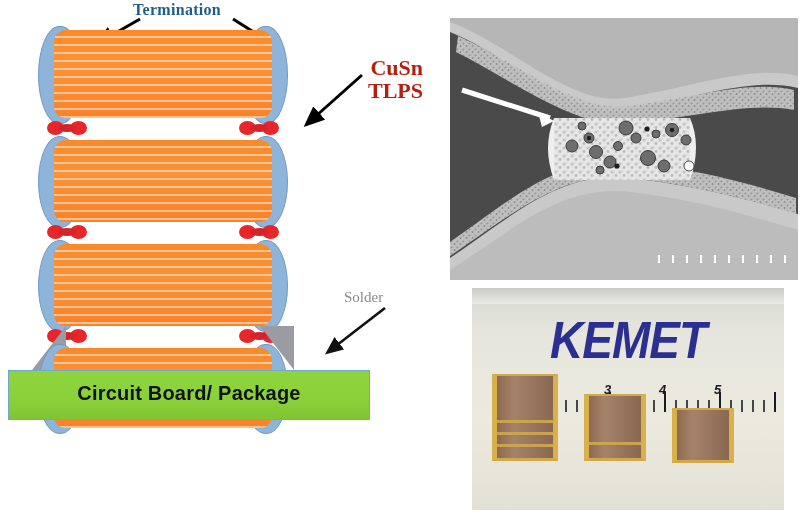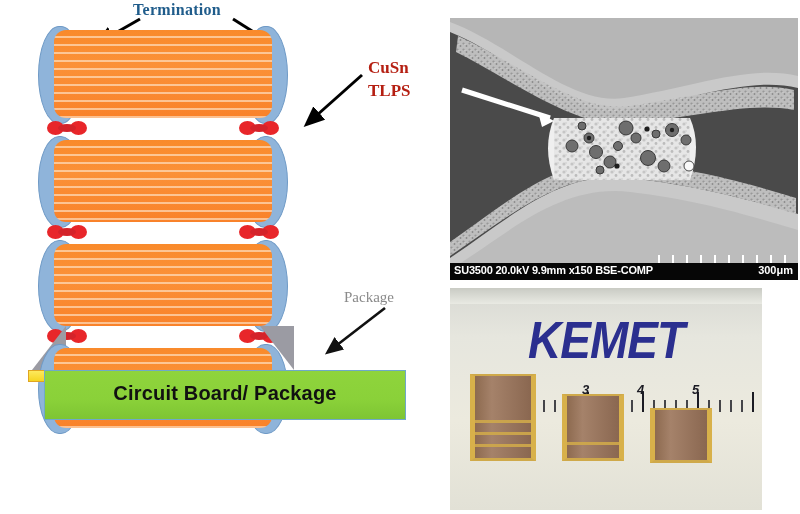--- a/index.html
+++ b/index.html
@@ -8,21 +8,21 @@
 
   .panel{position:absolute;text-decoration:underline;}
 
   
   #schematic{left:0;top:0;width:448px;height:514px;background:#fff;}
 
   .lbl{position:absolute;white-space:nowrap;}
   #lbl-termination{left:133px;top:1px;font-family:"Liberation Serif",serif;
      font-weight:bold;font-size:16px;color:#1f5c8b;letter-spacing:.3px;}
   #lbl-cusn{left:368px;top:56px;font-family:"Liberation Serif",serif;
-     font-weight:bold;font-size:17px;color:#b51f12;line-height:23px;text-align:left;}
+     font-weight:bold;font-size:22px;color:#b51f12;line-height:23px;text-align:right;}
   #lbl-solder{left:344px;top:289px;font-family:"Liberation Serif",serif;
      font-size:15px;color:#8a8a8a;}
 
   
   .arrow{position:absolute;overflow:visible;}
 
   
   #stack{position:absolute;left:38px;top:26px;width:250px;height:340px;}
 
   .cap{position:absolute;left:0;width:250px;}
@@ -49,21 +49,21 @@
   .tlps i.c{left:11px;top:4px;width:18px;height:8px;background:#d4232a;}
 
   
   .fillet{position:absolute;width:0;height:0;border-style:solid;}
   .fillet-l{border-width:0 0 44px 34px;border-color:transparent transparent #9b9ba3 transparent;}
   .fillet-r{border-width:0 34px 44px 0;border-color:transparent #9b9ba3 transparent transparent;}
 
   
   #board{position:absolute;left:8px;top:370px;width:360px;height:48px;
          background:linear-gradient(to bottom,#8fd43c,#8ad139 60%,#7ec533);
-         border:1px solid #6fa9c8;margin-left:36px;}
+         border:1px solid #6fa9c8;}
   #board-label{position:absolute;left:0;right:0;top:11px;text-align:center;
      font-size:20px;font-weight:bold;color:#111;letter-spacing:.2px;
      font-family:"Liberation Sans",sans-serif;}
   .pad{position:absolute;top:370px;height:10px;
        background:linear-gradient(to bottom,#fde95d,#f6d522);
        border:1px solid #e0a521;}
   #pad-l{left:28px;width:96px;}
   #pad-r{left:252px;width:92px;}
 
   
@@ -72,21 +72,21 @@
   #sem-canvas{position:absolute;inset:0;}
   #sem-bar{position:absolute;left:0;right:0;bottom:0;height:17px;background:#060606;}
   #sem-bar-text{position:absolute;left:4px;top:1px;color:#fff;font-size:11px;
       font-family:"Liberation Sans",sans-serif;font-weight:bold;letter-spacing:-.2px;}
   #sem-scale-text{position:absolute;right:5px;top:1px;color:#fff;font-size:11px;
       font-family:"Liberation Sans",sans-serif;font-weight:bold;}
   #sem-ticks{position:absolute;right:10px;bottom:17px;width:130px;height:8px;}
   #sem-ticks span{position:absolute;top:0;width:2px;height:8px;background:#fff;}
 
   
-  #photo{left:450px;top:288px;width:312px;height:222px;
+  #photo{left:472px;top:288px;width:312px;height:222px;
          background:linear-gradient(to bottom,#d8d9d3 0%,#e6e6de 22%,#eceade 60%,#e2e1d6 100%);
          overflow:hidden;}
   #photo-topstrip{position:absolute;left:0;top:0;width:100%;height:16px;
         background:linear-gradient(to bottom,#c9cbc4,#e9eae3);}
   #kemet-logo{position:absolute;left:78px;top:22px;
         font-family:"Liberation Sans",sans-serif;font-weight:bold;font-size:46px;
         color:#2b2f8f;font-style:italic;letter-spacing:-1px;
         transform:scaleY(1.12);transform-origin:left top;}
   #kemet-charged{position:absolute;left:196px;top:64px;
         font-family:"Liberation Sans",sans-serif;font-weight:bold;font-size:15px;
@@ -105,21 +105,21 @@
 
 <div class="panel" id="schematic">
 
   <div class="lbl" id="lbl-termination">Termination</div>
 
   <div class="lbl" id="lbl-cusn">
     <div>CuSn</div>
     <div>TLPS</div>
   </div>
 
-  <div class="lbl" id="lbl-solder">Package</div>
+  <div class="lbl" id="lbl-solder">Solder</div>
 
   <svg class="arrow" style="left:0;top:0;width:448px;height:420px">
     <defs>
       <marker id="ah" markerWidth="7" markerHeight="7" refX="5.5" refY="3" orient="auto">
         <path d="M0,0 L7,3 L0,6 Z" fill="#000"></path>
       </marker>
       <marker id="ahg" markerWidth="7" markerHeight="7" refX="5.5" refY="3" orient="auto">
         <path d="M0,0 L7,3 L0,6 Z" fill="#111"></path>
       </marker>
     </defs>
@@ -274,24 +274,20 @@
       <span style="left:28px"></span>
     <span style="left:42px"></span>
       <span style="left:56px"></span>
       <span style="left:70px"></span>
     <span style="left:84px"></span>
       <span style="left:98px"></span>
       <span style="left:112px"></span>
     <span style="left:126px"></span>
   </div>
 
-  <div id="sem-bar">
-    <div id="sem-bar-text">SU3500 20.0kV 9.9mm x150 BSE-COMP</div>
-    <div id="sem-scale-text">300μm</div>
-  </div>
 </div>
 
 <div class="panel" id="photo">
   <div id="photo-topstrip"></div>
 
   <div id="kemet-logo">KEMET</div>
 
   <div id="ruler">
     <svg viewBox="0 0 348 36" preserveAspectRatio="none" style="width:348px;height:36px">
       <g stroke="#1b1b23" stroke-width="2">

